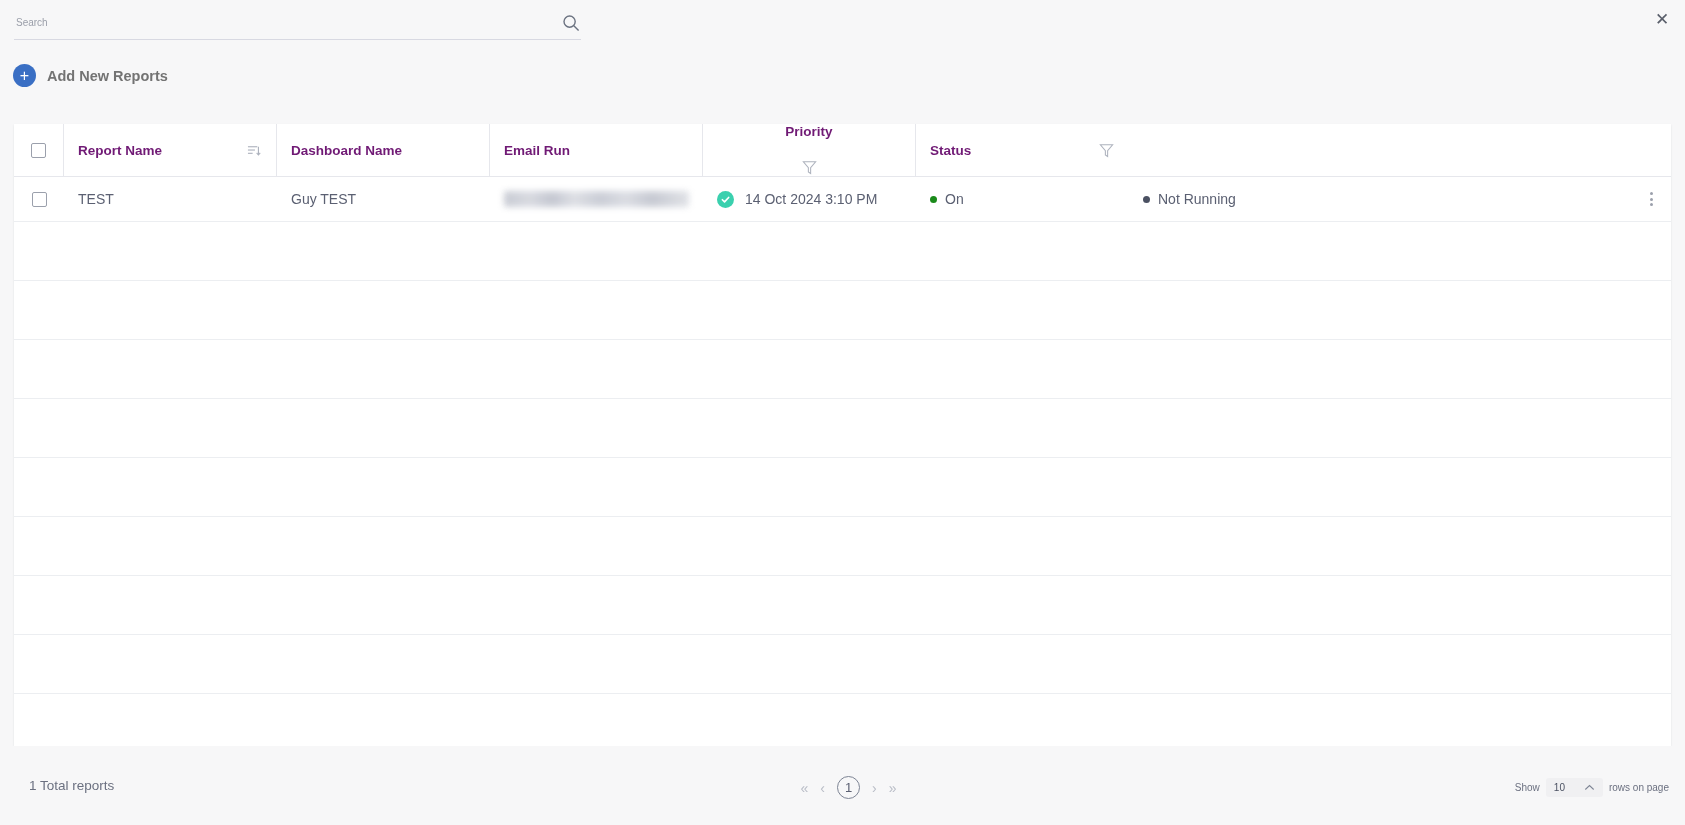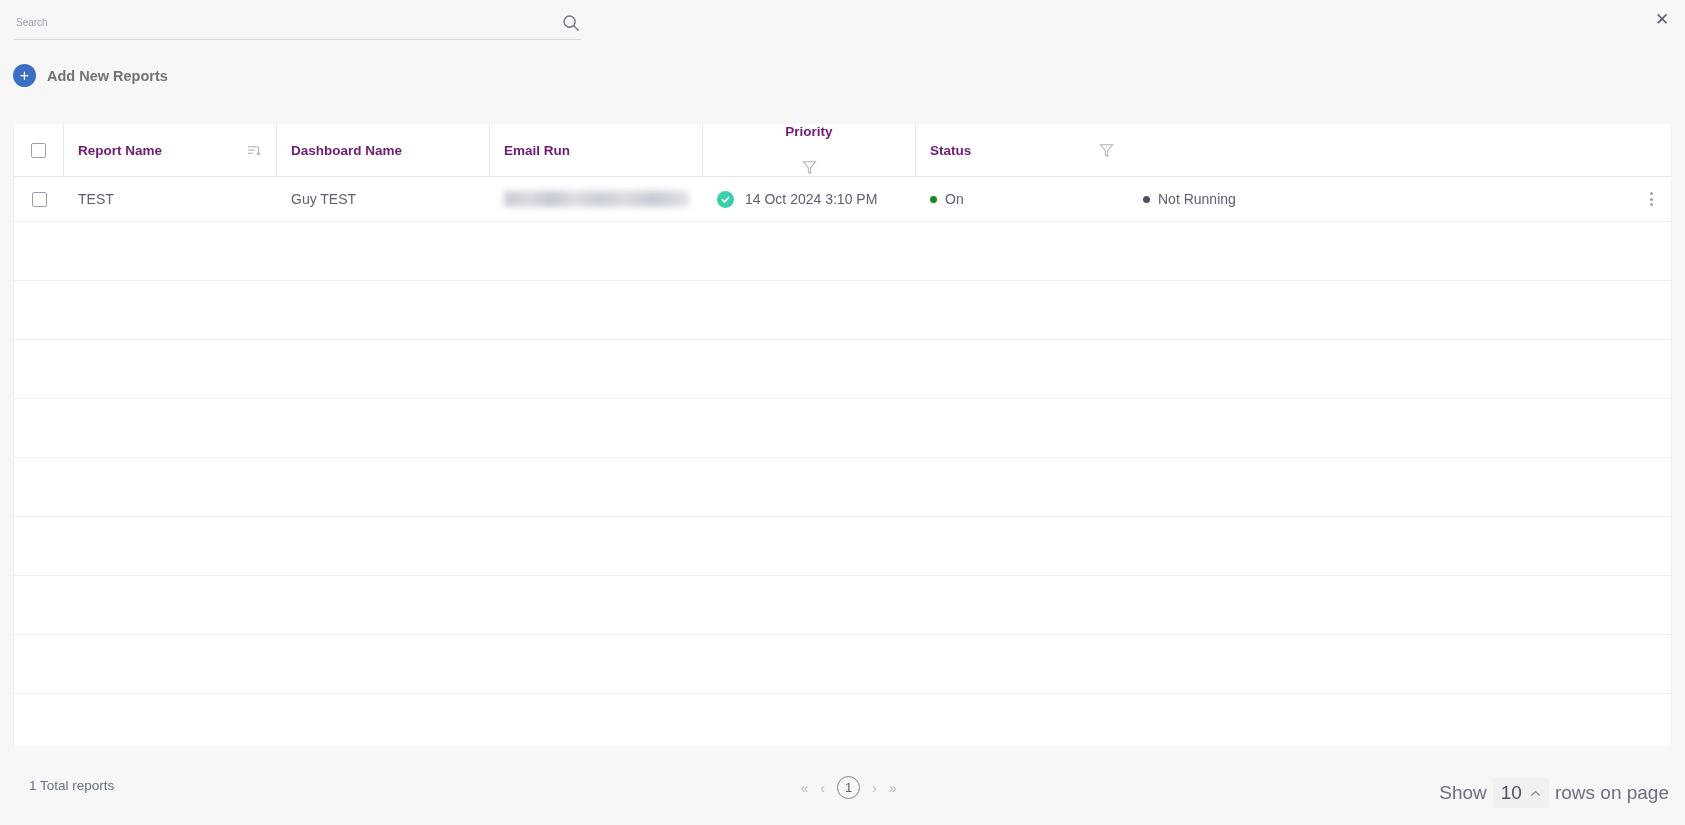--- a/index.html
+++ b/index.html
@@ -127,24 +127,24 @@
   }
   .pg { font-size: 14px; color: #b9bdc7; cursor: pointer; line-height: 1; }
   .pg-cur {
     width: 23px; height: 23px; border-radius: 50%;
     border: 1px solid #7d8494; color: #5b6072; font-size: 13px;
     display: flex; align-items: center; justify-content: center; cursor: pointer;
   }
   .rows-ctrl {
     position: absolute; right: 16px; top: 32px;
     display: flex; align-items: center; gap: 6px;
-    font-size: 19px; color: #6b7080;
+    font-size: 10px; color: #6b7080;
   }
   .rows-select {
-    display: flex; align-items: center; gap: 8px;
+    display: flex; align-items: center; gap: 19px;
     background: #f0f0f2; border-radius: 3px; padding: 4px 8px;
     cursor: pointer; color: #4b5162;
   }
   .chev-up { font-size: 10px; color: #7d8494; }
 </style>
 </head>
 <body>
 
 <div class="page">
 

